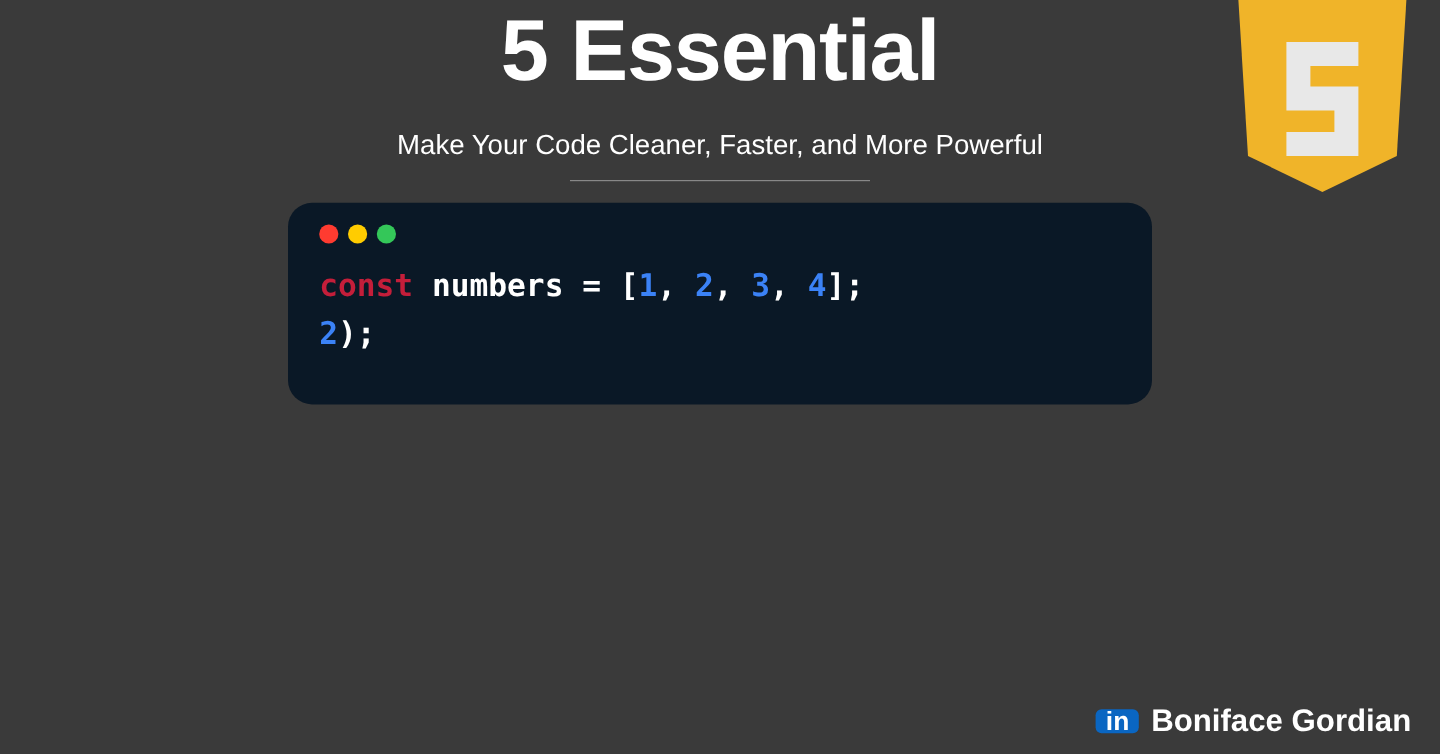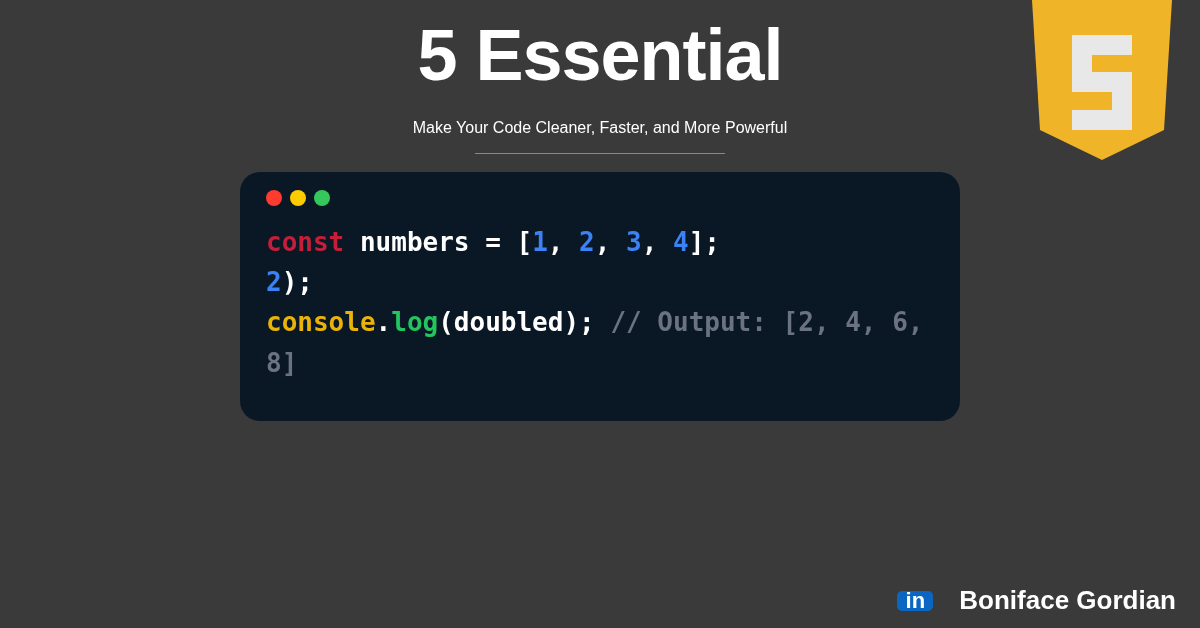--- a/index.html
+++ b/index.html
@@ -10,26 +10,26 @@
   font-family: -apple-system, BlinkMacSystemFont, "Segoe UI", Arial, sans-serif;
   position: relative;
   overflow: hidden;
 }
 .title {
   color: #fff;
   font-size: 72px;
   font-weight: 800;
   text-align: center;
   line-height: 1.15;
-  padding-top: 14px;
+  padding-top: 2px;
   letter-spacing: -1px;
 }
 .subtitle {
   color: #fff;
-  font-size: 16px;
+  font-size: 23px;
   font-weight: 400;
   text-align: center;
   margin-top: 22px;
 }
 .rule {
   width: 250px;
   height: 1px;
   background: #888;
   margin: 16px auto 0;
 }
@@ -84,21 +84,20 @@
   justify-content: center;
   color: #fff;
   font-weight: 800;
   font-size: 22px;
   font-family: Arial, sans-serif;
 }
 .author {
   color: #fff;
   font-size: 26px;
   font-weight: 700;
-  margin-left: 16px;
 }
 </style>
 </head>
 <body>
 
 <div class="badge">
   <svg width="160" height="170" viewBox="0 0 160 170">
     <path d="M10 0 L150 0 L142 130 L80 160 L18 130 Z" fill="#f0b429"></path>
     <path d="M50 35 L110 35 L110 55 L70 55 L70 72 L110 72 L110 130 L50 130 L50 110 L90 110 L90 92 L50 92 Z" fill="#e8e8e8"></path>
   </svg>
@@ -114,20 +113,19 @@
 
 <div class="code-window">
   <div class="traffic">
     <div class="dot red"></div>
     <div class="dot yellow"></div>
     <div class="dot green"></div>
   </div>
   <div class="code">
     <div><span class="tok-keyword">const</span><span> numbers = [</span><span class="tok-number">1</span><span>, </span><span class="tok-number">2</span><span>, </span><span class="tok-number">3</span><span>, </span><span class="tok-number">4</span><span>];</span></div>
     <div><span class="tok-number">2</span><span>);</span></div>
-    <div><span class="tok-obj">console</span><span>.</span><span class="tok-method">log</span><span>(doubled); </span><span class="tok-comment">// Output: [2, 4, 6, 8]</span></div>
   </div>
 </div>
 
 <div class="footer">
   <div class="linkedin">in</div>
   <div class="author">Boniface Gordian</div>
 </div>
 
 </body></html>

